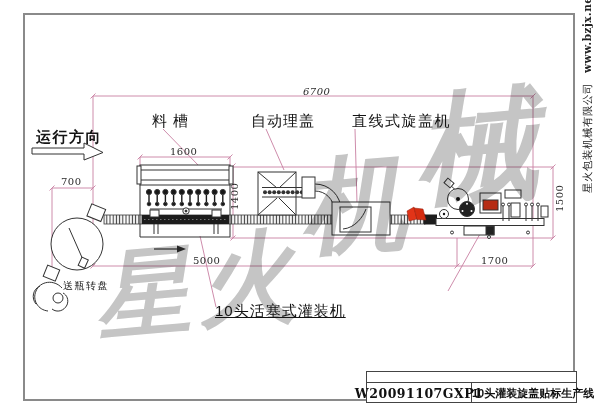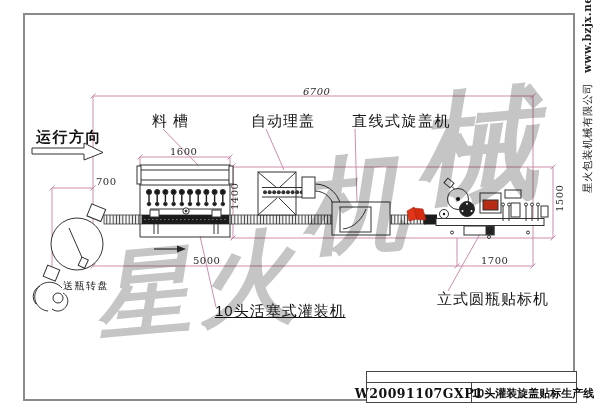--- a/index.html
+++ b/index.html
@@ -226,24 +226,23 @@
       <polygon points="177,245.5 186,249 177,252.5" fill="#333"></polygon>
     </g>
   </svg>
 
   <div class="lbl" style="left:36px;top:128px;letter-spacing:1.5px;font-weight:bold;">运行方向</div>
   <div class="lbl" style="left:152px;top:112px;letter-spacing:6px;">料槽</div>
   <div class="lbl" style="left:251px;top:112px;letter-spacing:1px;">自动理盖</div>
   <div class="lbl" style="left:352px;top:112px;letter-spacing:1.5px;">直线式旋盖机</div>
   <div class="lbl" style="left:63px;top:279px;font-size:10px;letter-spacing:1.5px;">送瓶转盘</div>
   <div class="lbl" style="left:215px;top:302px;letter-spacing:1px;text-decoration:underline;">10头活塞式灌装机</div>
-  <div class="lbl" style="left:437px;top:290px;letter-spacing:1px;">立式圆瓶贴标机</div>
 
   <div class="dim" style="left:303px;top:86px;font-style:italic;">6700</div>
-  <div class="dim" style="left:61px;top:176px;margin-left:35px;">700</div>
+  <div class="dim" style="left:61px;top:176px;">700</div>
   <div class="dim" style="left:170px;top:146px;">1600</div>
   <div class="dim rot" style="left:229px;top:210px;">1400</div>
   <div class="dim" style="left:193px;top:255px;">5000</div>
   <div class="dim" style="left:481px;top:255px;">1700</div>
   <div class="dim rot" style="left:554px;top:212px;">1500</div>
 
   <div class="vtext">
     <span>星火包装机械有限公司</span><span class="site">www.bzjx.net</span>
   </div>
 

